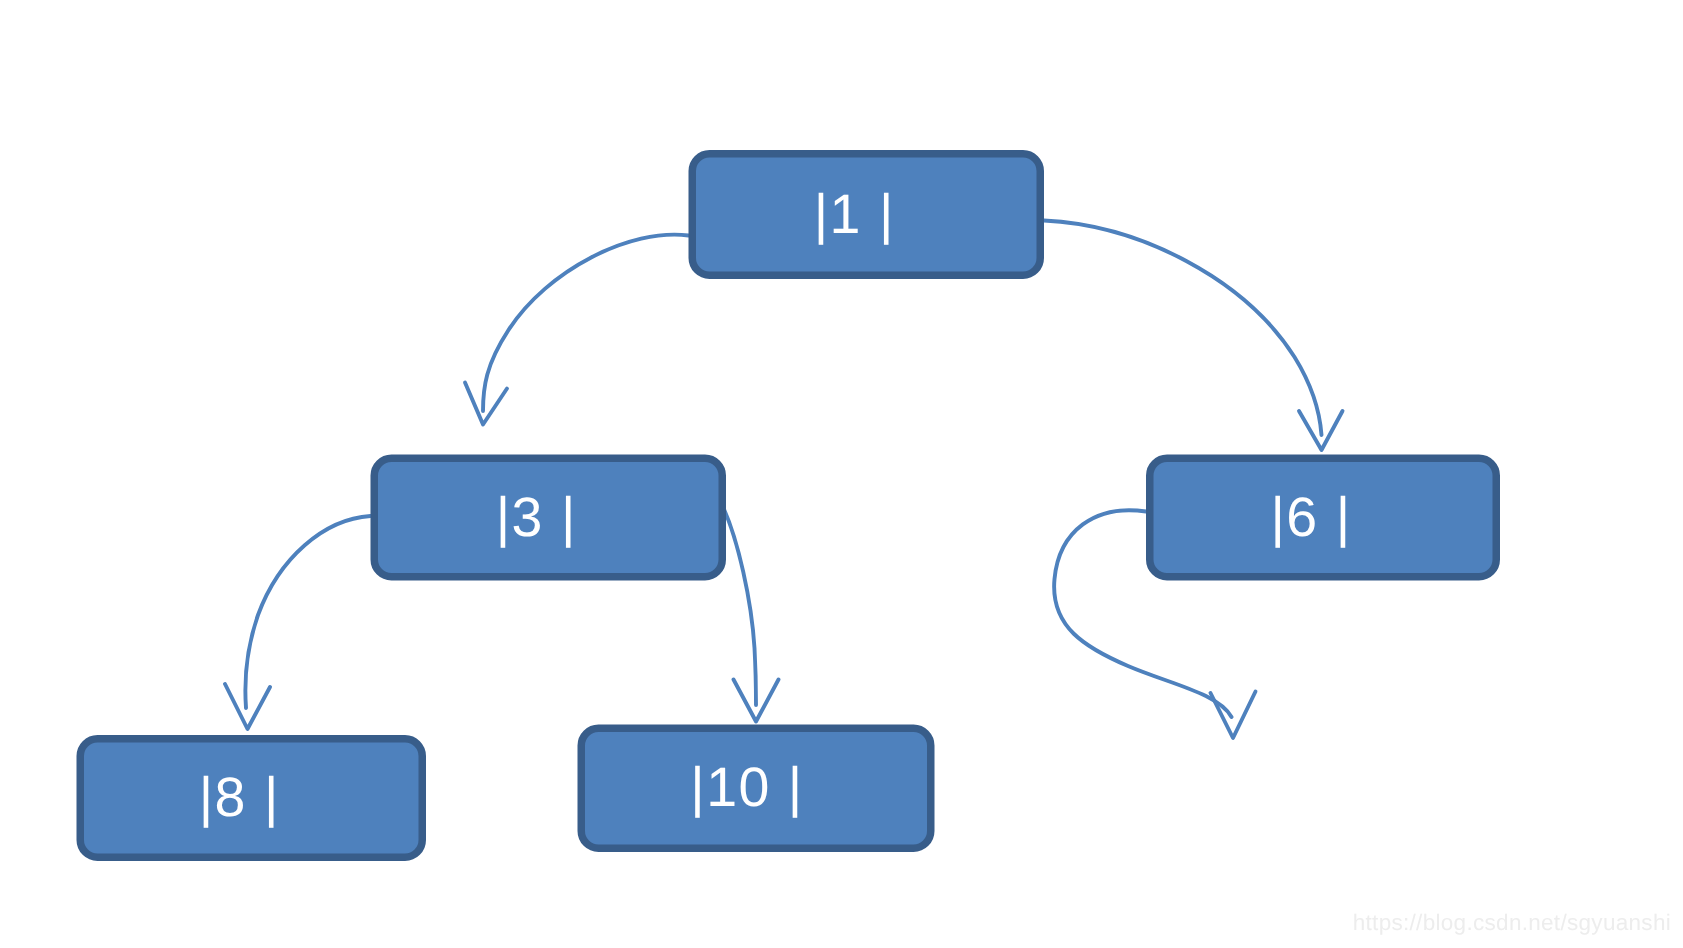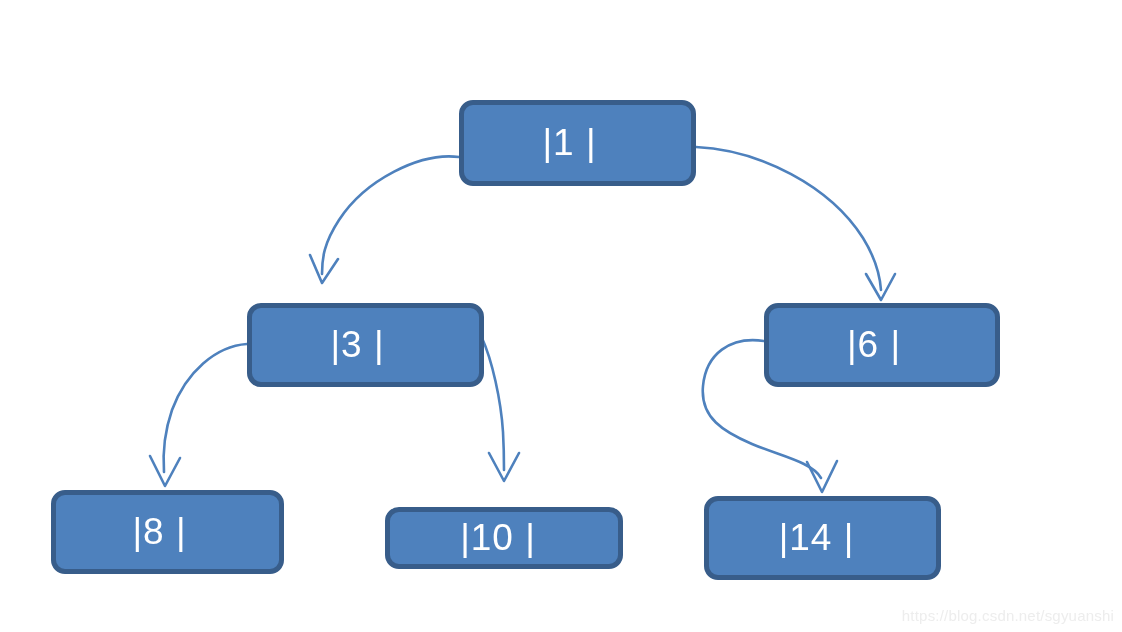--- a/index.html
+++ b/index.html
@@ -47,21 +47,21 @@
     white-space: pre;
     font-weight: 400;
     position: relative;
     left: -8px;
     top: -1px;
   }
   .node-1  { left: 459px; top: 100px;  width: 237px; height: 86px; }
   .node-3  { left: 247px; top: 303px;  width: 237px; height: 84px; }
   .node-6  { left: 764px; top: 303px;  width: 236px; height: 84px; }
   .node-8  { left: 51px;  top: 490px;  width: 233px; height: 84px; }
-  .node-10 { left: 385px; top: 483px;  width: 238px; height: 62px; margin-top: 24px; }
+  .node-10 { left: 385px; top: 483px;  width: 238px; height: 85px; }
   .node-14 { left: 704px; top: 496px;  width: 237px; height: 84px; }
 
   .node-10 .node-label { left: -6px; }
   .node-14 .node-label { left: -6px; }
 
   #watermark {
     position: absolute;
     right: 8px;
     bottom: 8px;
     color: #EDEDED;
@@ -118,19 +118,16 @@
   </div>
 
   <div class="node node-8">
     <span class="node-label">|8 |</span>
   </div>
 
   <div class="node node-10">
     <span class="node-label">|10 |</span>
   </div>
 
-  <div class="node node-14">
-    <span class="node-label">|14 |</span>
-  </div>
 
   <div id="watermark">https://blog.csdn.net/sgyuanshi</div>
 
 </div>
 
 </body></html>

